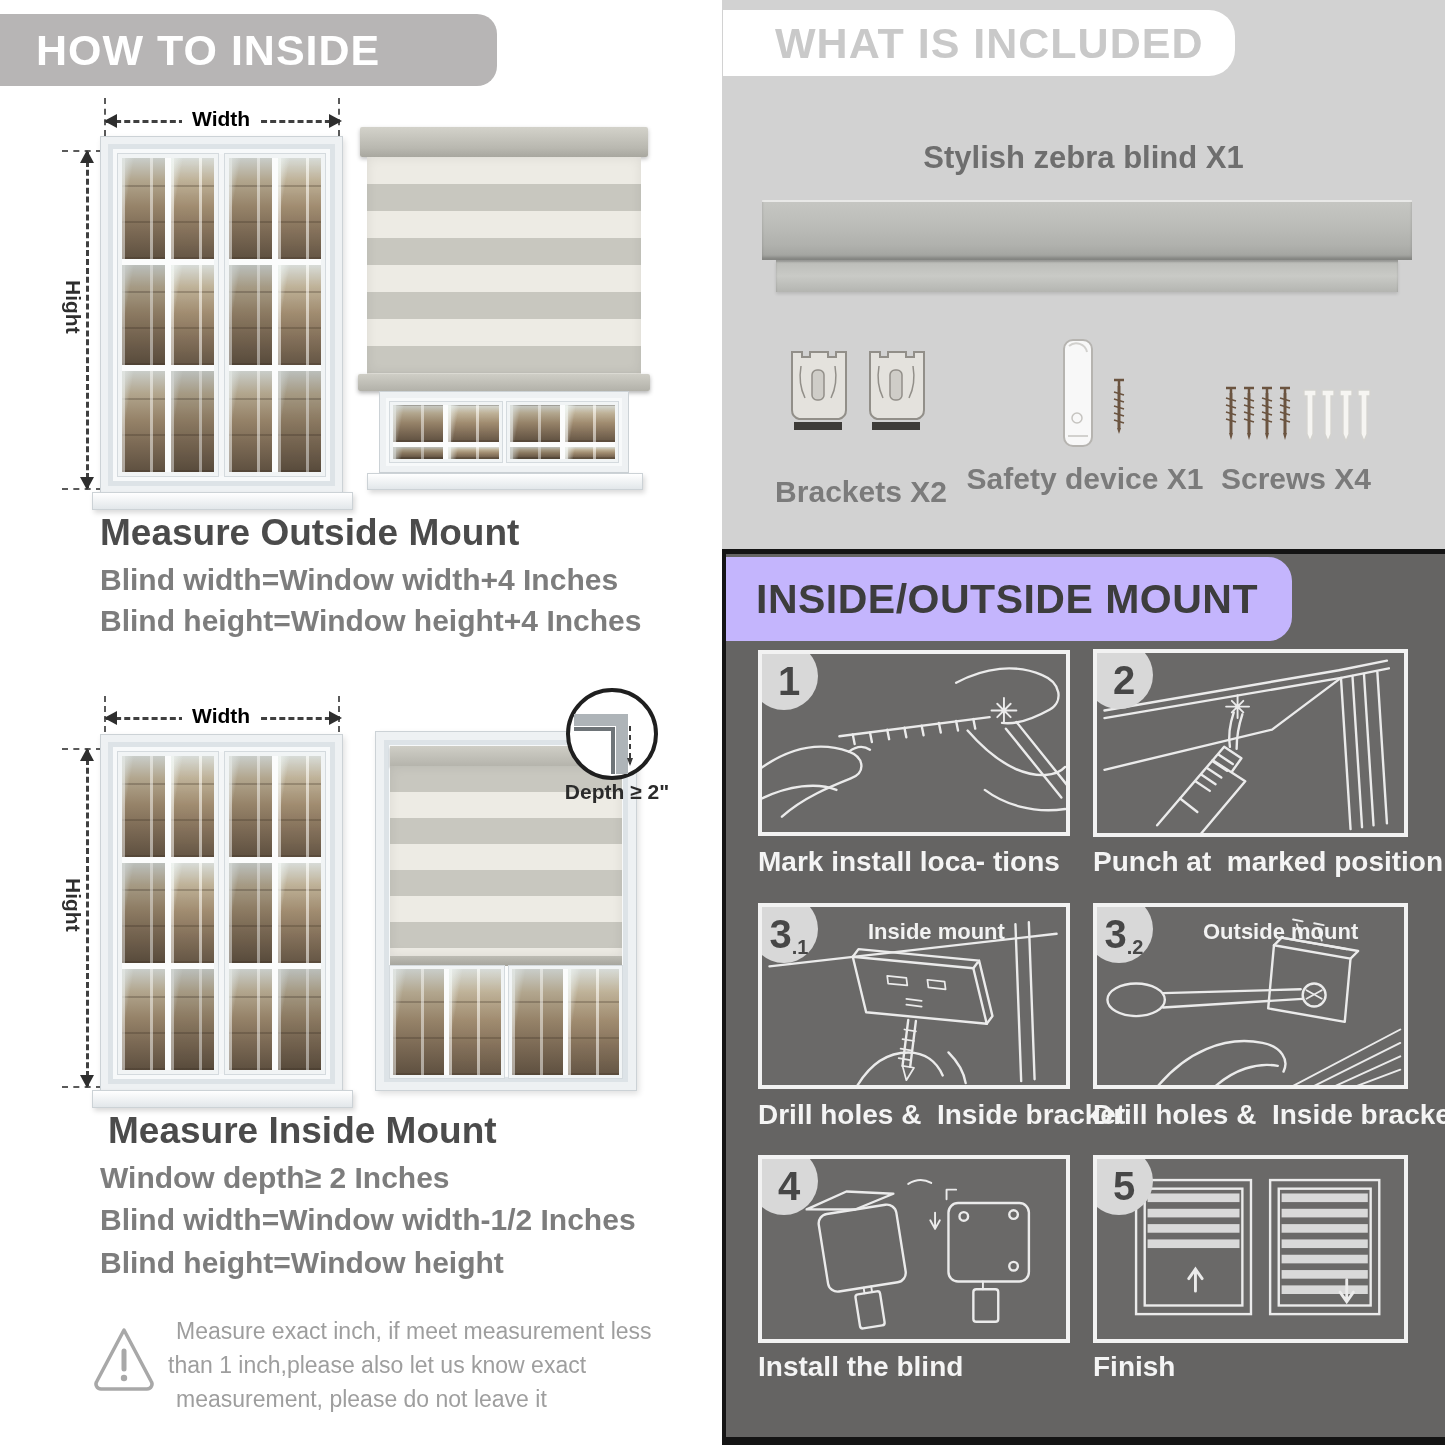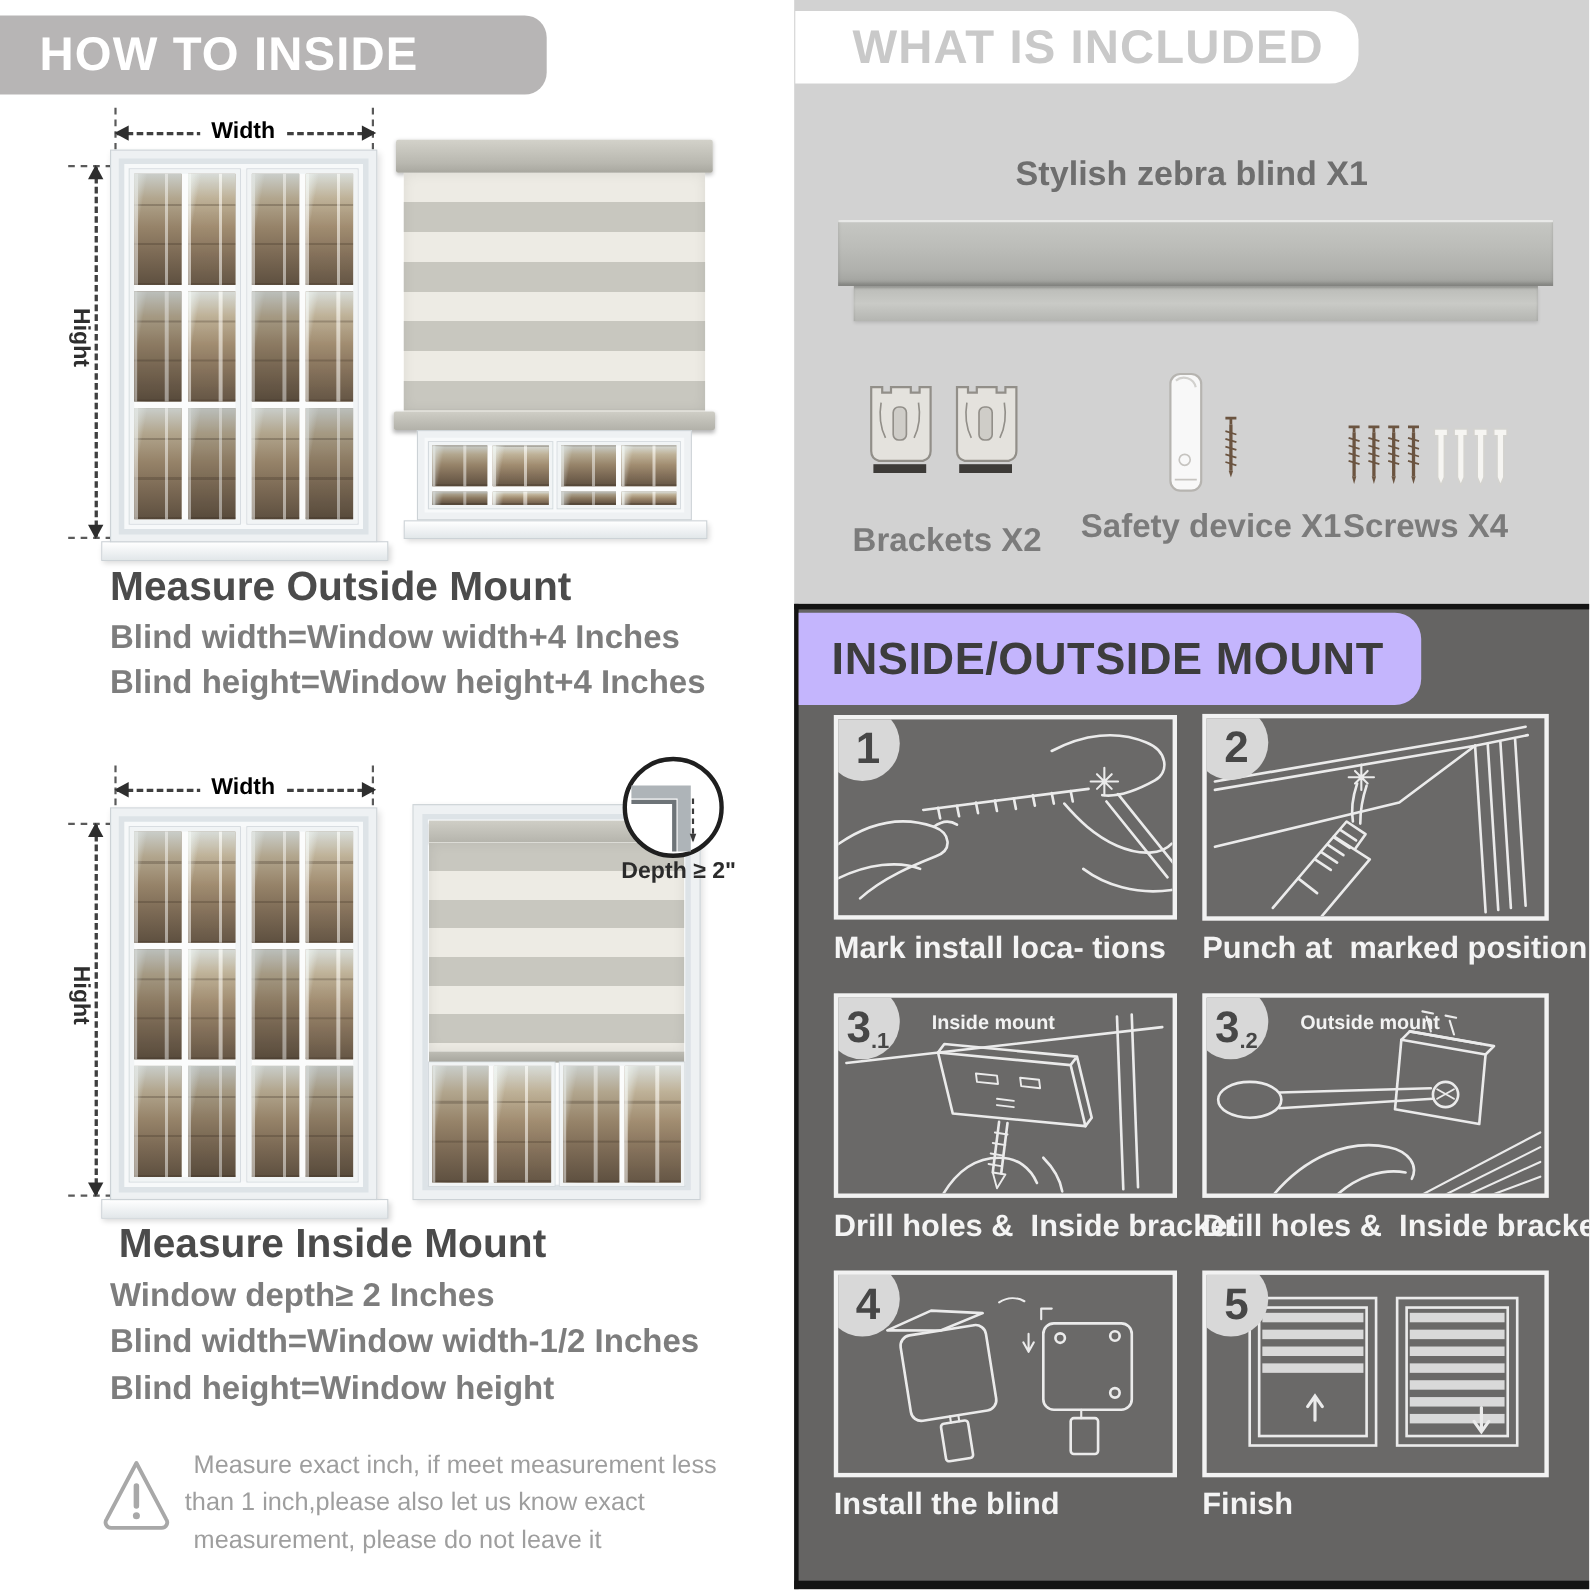--- a/index.html
+++ b/index.html
@@ -84,21 +84,21 @@
   .item-label{font-size:30px;font-weight:bold;color:#7b7b7b;transform:translateX(-50%);white-space:nowrap;}
 
   
   .mount-bg{left:722px;top:549px;width:723px;height:896px;background:#656463;
             border-left:4px solid #141414;border-top:5px solid #141414;border-bottom:8px solid #141414;box-sizing:border-box;}
   .step-panel{position:absolute;border:4px solid #f2f2f2;background:#6a6968;box-sizing:border-box;overflow:hidden;}
   .step-badge{position:absolute;top:-12px;left:-12px;width:68px;height:68px;border-radius:50%;background:#d8d8d8;
               display:flex;align-items:center;justify-content:center;padding:10px 0 0 10px;box-sizing:border-box;}
   .step-badge .n{font-size:40px;font-weight:bold;color:#474747;line-height:1;}
   .step-badge .sub{font-size:20px;font-weight:bold;color:#474747;align-self:flex-end;line-height:1.6;}
-  .step-inner-label{position:absolute;top:12px;left:85px;font-size:18px;font-weight:bold;color:#f2f2f2;}
+  .step-inner-label{position:absolute;top:12px;left:106px;font-size:22px;font-weight:bold;color:#f2f2f2;}
   .step-caption{position:absolute;font-size:28px;font-weight:bold;color:#f4f4f4;white-space:pre;}
   .art{position:absolute;inset:0;width:100%;height:100%;}
 </style>
 </head>
 <body>
 
 <div class="page">
 
   <div class="abs hdr-left">
     <span>HOW TO INSIDE</span>
@@ -310,21 +310,21 @@
     </g>
     <g fill="#f6f5f2" stroke="#d4d3cf" stroke-width="1.3">
       <path d="M82,6 h12 v6 h-3 v38 l-3,7 l-3,-7 v-38 h-3 Z"></path>
       <path d="M100,6 h12 v6 h-3 v38 l-3,7 l-3,-7 v-38 h-3 Z"></path>
       <path d="M118,6 h12 v6 h-3 v38 l-3,7 l-3,-7 v-38 h-3 Z"></path>
       <path d="M136,6 h12 v6 h-3 v38 l-3,7 l-3,-7 v-38 h-3 Z"></path>
     </g>
   </svg>
 
   <div class="abs item-label" style="left:861px;top:462px;margin-top:13px;">Brackets X2</div>
-  <div class="abs item-label" style="left:1085px;top:462px;margin-left:16px;">Safety device X1</div>
+  <div class="abs item-label" style="left:1085px;top:462px;">Safety device X1</div>
   <div class="abs item-label" style="left:1296px;top:462px;">Screws X4</div>
 
   <div class="abs mount-bg"></div>
   <div class="abs hdr-mount">
     <span>INSIDE/OUTSIDE MOUNT</span>
   </div>
 
   <div class="step-panel" style="left:758px;top:650px;width:312px;height:186px;">
     <svg class="art" viewBox="0 0 312 186">
       <g stroke="#ebebeb" stroke-width="2.5" fill="none" stroke-linecap="round" stroke-linejoin="round">

